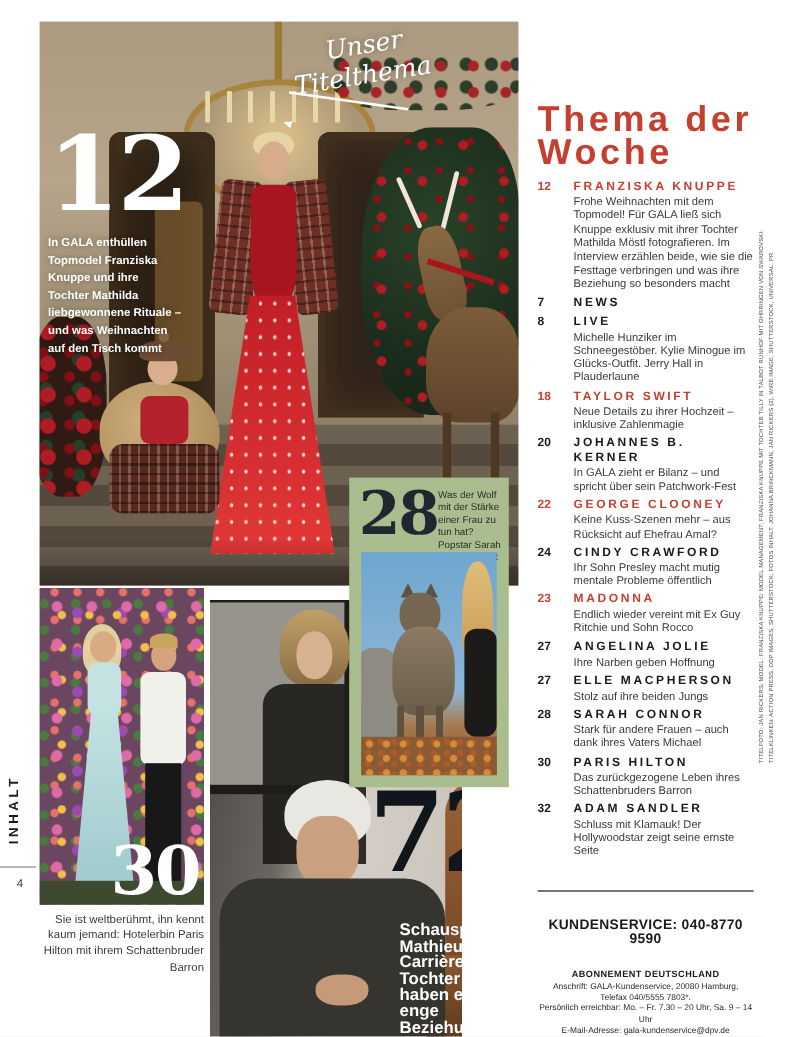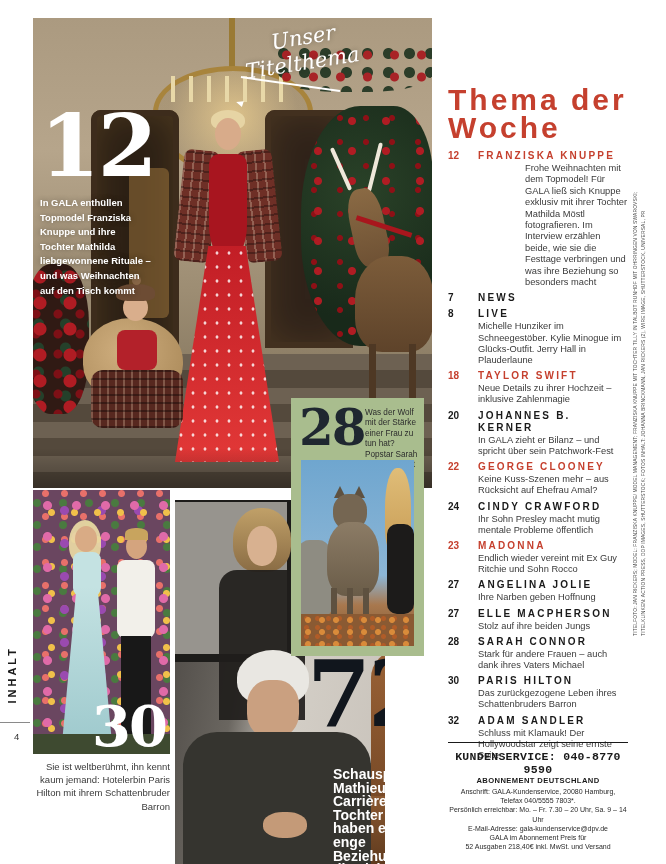--- a/index.html
+++ b/index.html
@@ -159,26 +159,26 @@
   
   .rightcol { left:448px; top:86px; width:180px; }
   .sec-heading { color:#c5402e; font-weight:bold; font-size:30px; line-height:28px; letter-spacing:3px; }
   .stars-heading { margin-top:14px; margin-bottom:7px; }
   .thema-heading { margin-bottom:7px; }
   .toc-item { display:flex; margin-bottom:3px; }
   .toc-item .num { width:30px; flex:none; font-size:10px; font-weight:bold; color:#1a1a1a; line-height:12px; padding-top:1px; }
   .toc-item .title { font-size:10px; font-weight:bold; letter-spacing:2.2px; color:#1a1a1a; line-height:12px; padding-top:1px; }
   .toc-item .desc { font-size:9.3px; line-height:11.2px; color:#3a3a3a; padding-top:1px; }
   .toc-item.red .num, .toc-item.red .title { color:#c5402e; }
-  .thema-item .desc { line-height:11.4px;margin-left:47px; }
+  .thema-item .desc { line-height:11.4px; }
 
   
   .service { left:448px; top:742px; width:180px; border-top:1.5px solid #1a1a1a; text-align:center; color:#1a1a1a; }
-  .service .phone { margin-top:7px; font-weight:bold; font-size:11.5px; letter-spacing:.3px;font-family:Liberation Mono, monospace; }
-  .service .abo-h { margin-top:0; font-weight:bold; font-size:7.6px; letter-spacing:.4px; }
+  .service .phone { margin-top:22px; font-weight:bold; font-size:11.5px; letter-spacing:.3px; }
+  .service .abo-h { margin-top:18px; font-weight:bold; font-size:7.6px; letter-spacing:.4px; }
   .service .abo-l { font-size:7px; line-height:9.2px; color:#2a2a2a; }
   .service .abo-lines { margin-top:2px; }
 
   
   .credits { left:633px; top:226px; height:410px; display:flex; flex-direction:row; gap:3px; }
   .credits span { writing-mode:vertical-rl; transform:rotate(180deg); font-size:4.9px; letter-spacing:.15px; color:#4a4a4a; white-space:nowrap; }
 </style>
 </head>
 <body>
 

